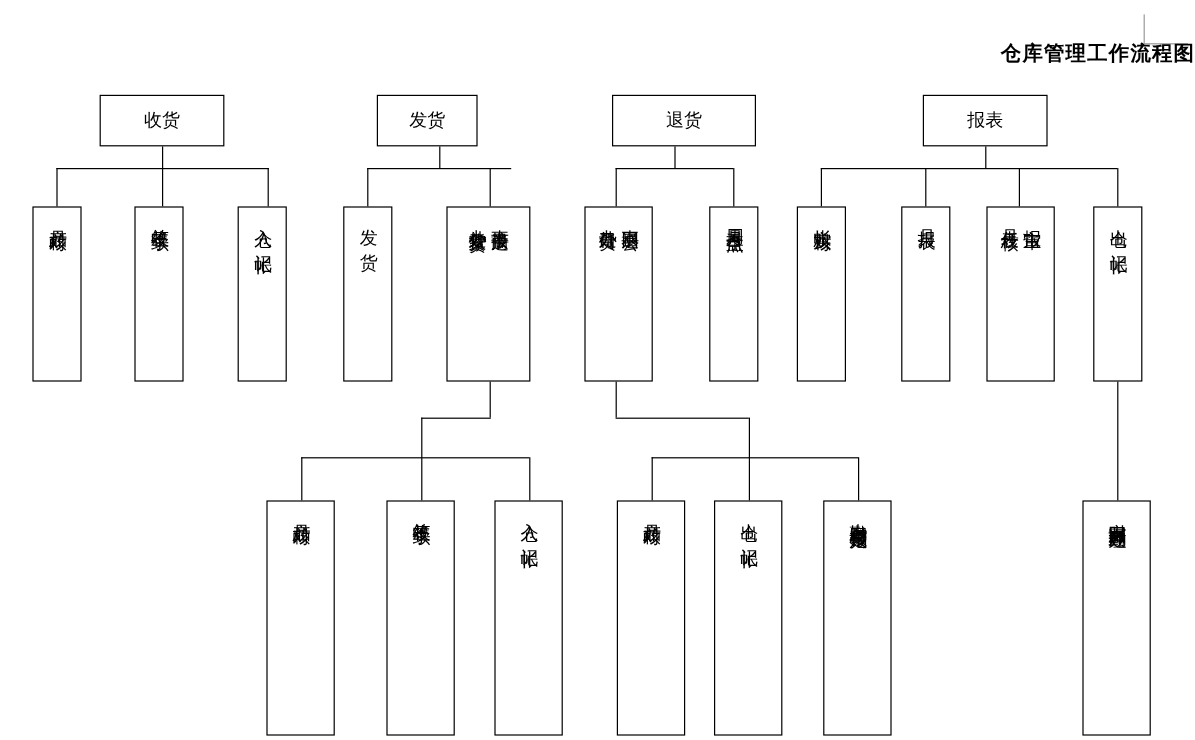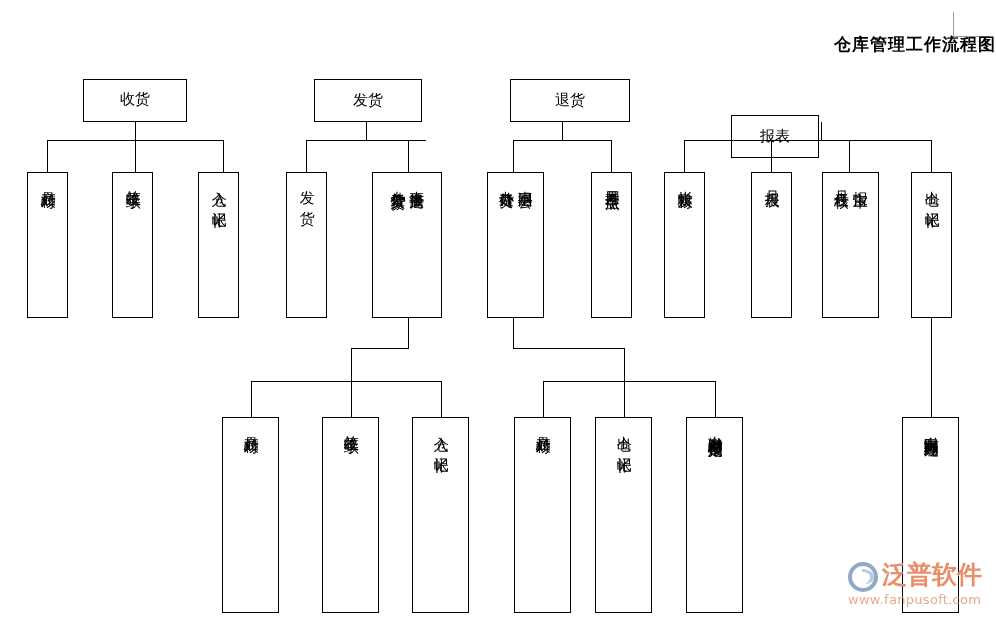--- a/index.html
+++ b/index.html
@@ -168,30 +168,30 @@
   <div class="vline" style="left:513px; top:318px; height:30px;"></div>
   <div class="hline" style="left:513px; top:348px; width:111px;"></div>
   <div class="vline" style="left:624px; top:348px; height:33px;"></div>
   <div class="hline" style="left:543px; top:381px; width:172px;"></div>
   <div class="vline" style="left:543px; top:381px; height:36px;"></div>
   <div class="vline" style="left:624px; top:381px; height:36px;"></div>
   <div class="vline" style="left:715px; top:381px; height:36px;"></div>
 
   <div class="vline" style="left:931px; top:318px; height:99px;"></div>
 
-  <div class="node node-h" style="left:83px; top:79px; width:104px; height:43px;font-family:Liberation Mono, monospace;">
+  <div class="node node-h" style="left:83px; top:79px; width:104px; height:43px;">
     <span class="txt">收货</span>
   </div>
-  <div class="node node-h" style="left:314px; top:79px; width:108px; height:43px;justify-content:center;">
+  <div class="node node-h" style="left:314px; top:79px; width:84px; height:43px;justify-content:center;">
     <span class="txt">发货</span>
   </div>
   <div class="node node-h" style="left:510px; top:79px; width:120px; height:43px;">
     <span class="txt">退货</span>
   </div>
-  <div class="node node-h" style="left:731px; top:79px; width:88px; height:43px;margin-top:36px;">
+  <div class="node node-h" style="left:769px; top:79px; width:104px; height:43px;">
     <span class="txt">报表</span>
   </div>
 
   <div class="node node-v" style="left:27px; top:172px; width:41px; height:146px;">
     <span class="txt">产品核对</span>
   </div>
   <div class="node node-v" style="left:112px; top:172px; width:41px; height:146px;">
     <span class="txt">签收手续</span>
   </div>
   <div class="node node-v" style="left:198px; top:172px; width:41px; height:146px;">
@@ -240,23 +240,14 @@
   <div class="node node-v" style="left:595px; top:417px; width:57px; height:196px;">
     <span class="txt">出仓 记帐</span>
   </div>
   <div class="node node-v" style="left:686px; top:417px; width:57px; height:196px;">
     <span class="txt">内勤财务核定报销</span>
   </div>
   <div class="node node-v" style="left:902px; top:417px; width:57px; height:196px;">
     <span class="txt">定时寄回内勤处理</span>
   </div>
 
-  <div class="watermark">
-    <svg class="wm-logo" viewBox="0 0 34 34" xmlns="http://www.w3.org/2000/svg">
-      <path d="M17 2 A15 15 0 1 0 17 32 A15 15 0 1 0 17 2 Z M17 6 A11 11 0 1 1 17 28 A11 11 0 1 1 17 6 Z" fill="#8fa9c6"></path>
-      <path d="M16 9 C23 9 28 13 28 17 C28 21 24 24 19 24 C22 22 24 20 24 17 C24 14 21 12 16 12 Z" fill="#b9cbdd"></path>
-      <path d="M13 14 L24 14 L21 18 L13 18 Z" fill="#ffffff"></path>
-    </svg>
-    <div class="wm-name">泛普软件</div>
-    <div class="wm-url">www.fanpusoft.com</div>
-  </div>
 
 </div>
 
 </body></html>

